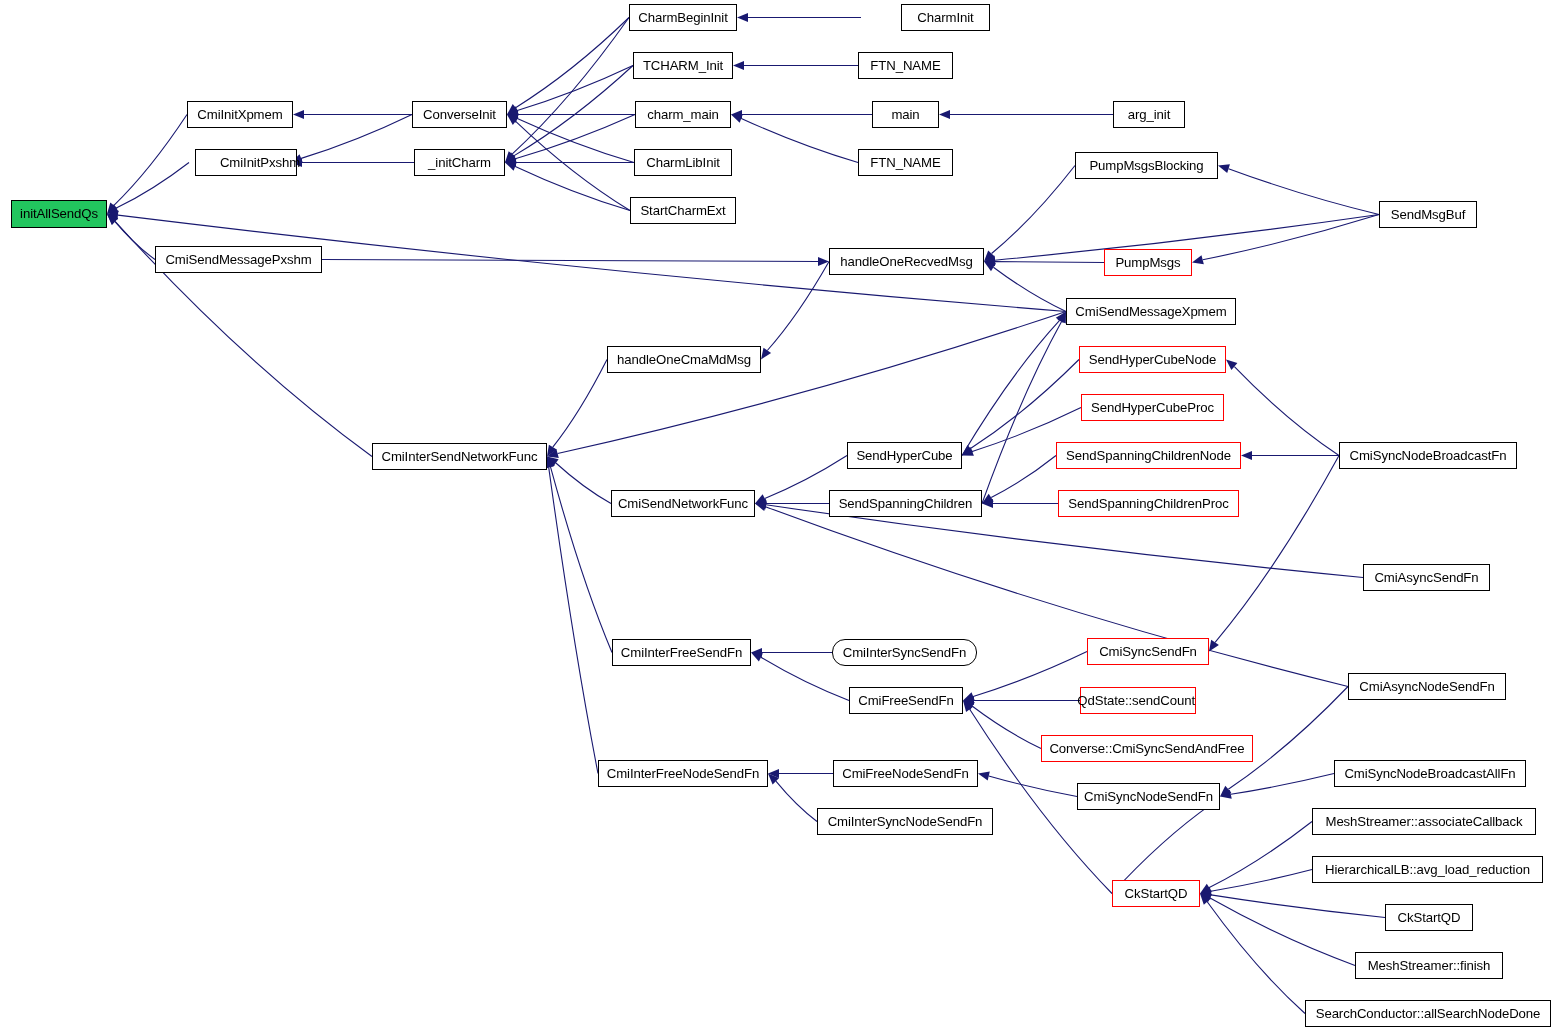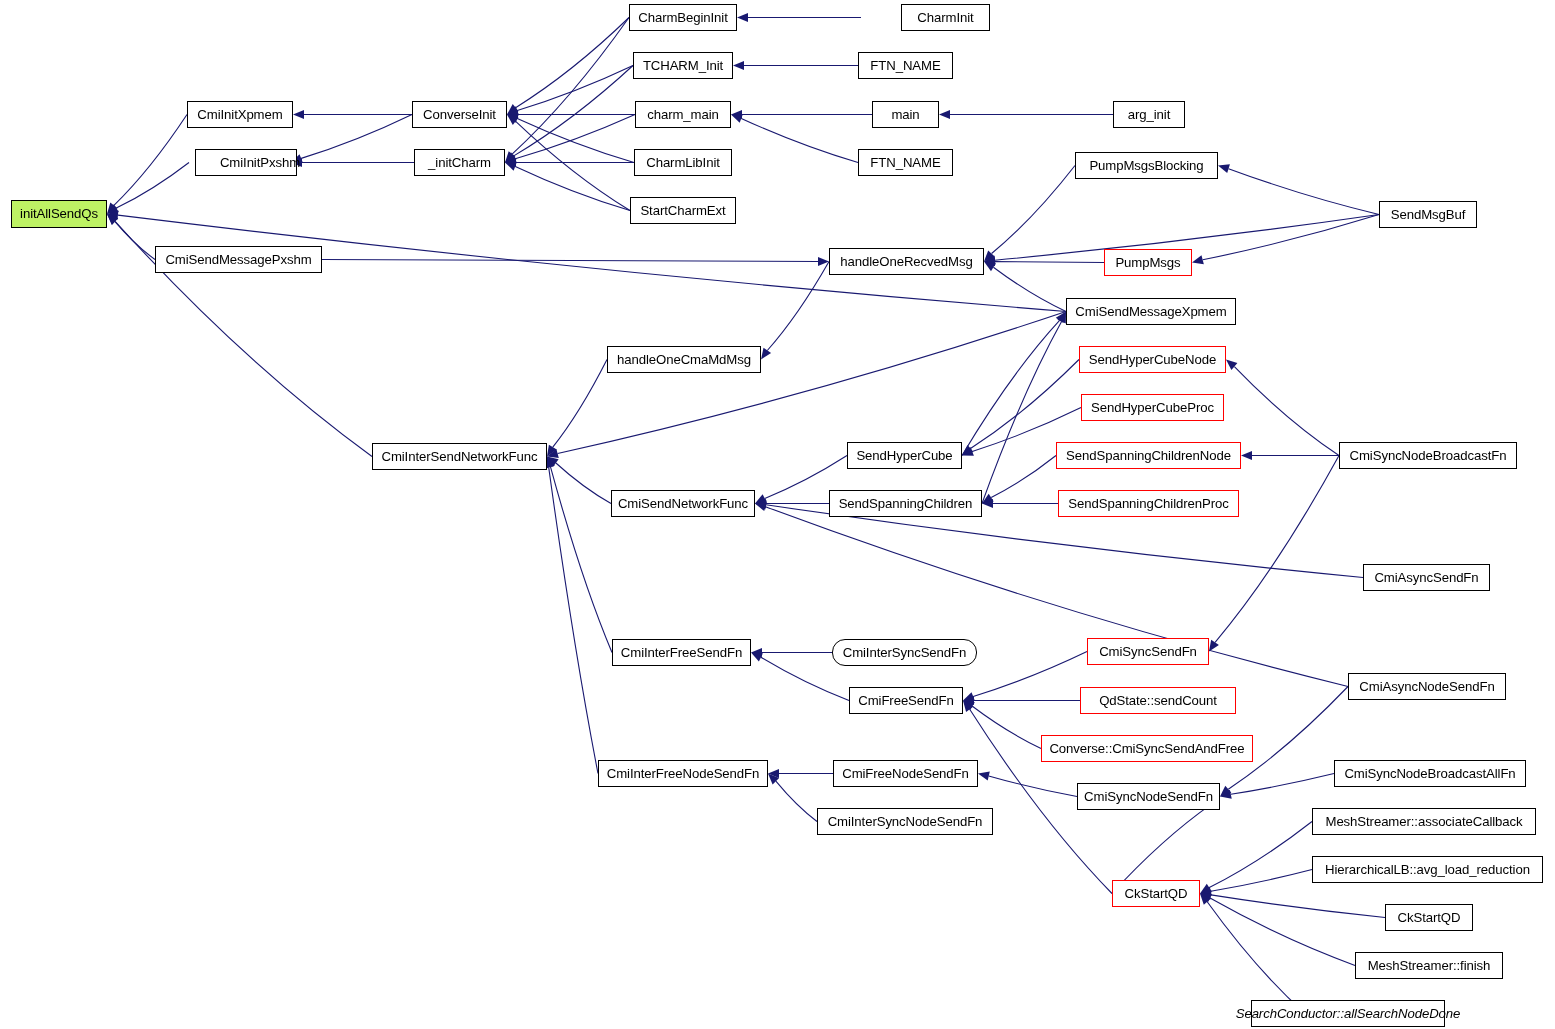--- a/index.html
+++ b/index.html
@@ -42,21 +42,21 @@
     font-size: 13.2px;
     color: #000000;
     white-space: nowrap;
     letter-spacing: -0.1px;
     line-height: 1;
   }
   .node-box.red {
     border: 1px solid #ff0000;
   }
   .node-box.focus {
-    background: #bef264;
+    background: #22c55e;
     border: 1px solid #000000;
   }
   .node-label {
     pointer-events: none;
   }
 </style>
 </head>
 <body>
 
 <div id="graph-root">
@@ -301,21 +301,21 @@
       </div>
       <div class="node-box red" style="left: 1087px; top: 638px; width: 122px; height: 27px;">
         <span class="node-label">CmiSyncSendFn</span>
       </div>
       <div class="node-box" style="left: 1348px; top: 673px; width: 158px; height: 27px;">
         <span class="node-label">CmiAsyncNodeSendFn</span>
       </div>
       <div class="node-box" style="left: 849px; top: 687px; width: 114px; height: 27px;">
         <span class="node-label">CmiFreeSendFn</span>
       </div>
-      <div class="node-box red" style="left: 1080px; top: 687px; width: 156px; height: 27px;">
+      <div class="node-box red" style="left: 1080px; top: 687px; width: 116px; height: 27px; justify-content: flex-end;">
         <span class="node-label">QdState::sendCount</span>
       </div>
       <div class="node-box red" style="left: 1041px; top: 735px; width: 212px; height: 27px;">
         <span class="node-label">Converse::CmiSyncSendAndFree</span>
       </div>
       <div class="node-box" style="left: 598px; top: 760px; width: 170px; height: 27px; justify-content: center;">
         <span class="node-label">CmiInterFreeNodeSendFn</span>
       </div>
       <div class="node-box" style="left: 833px; top: 760px; width: 145px; height: 27px;">
         <span class="node-label">CmiFreeNodeSendFn</span>
@@ -337,17 +337,17 @@
       </div>
       <div class="node-box red" style="left: 1112px; top: 880px; width: 88px; height: 27px;">
         <span class="node-label">CkStartQD</span>
       </div>
       <div class="node-box" style="left: 1385px; top: 904px; width: 88px; height: 27px;">
         <span class="node-label">CkStartQD</span>
       </div>
       <div class="node-box" style="left: 1355px; top: 952px; width: 148px; height: 27px;">
         <span class="node-label">MeshStreamer::finish</span>
       </div>
-      <div class="node-box" style="left: 1251px; top: 1000px; width: 194px; height: 27px; font-style: italic;">
+      <div class="node-box" style="left: 1305px; top: 1000px; width: 246px; height: 27px;">
         <span class="node-label">SearchConductor::allSearchNodeDone</span>
       </div>
     </div>
 </div>
 
 </body></html>

